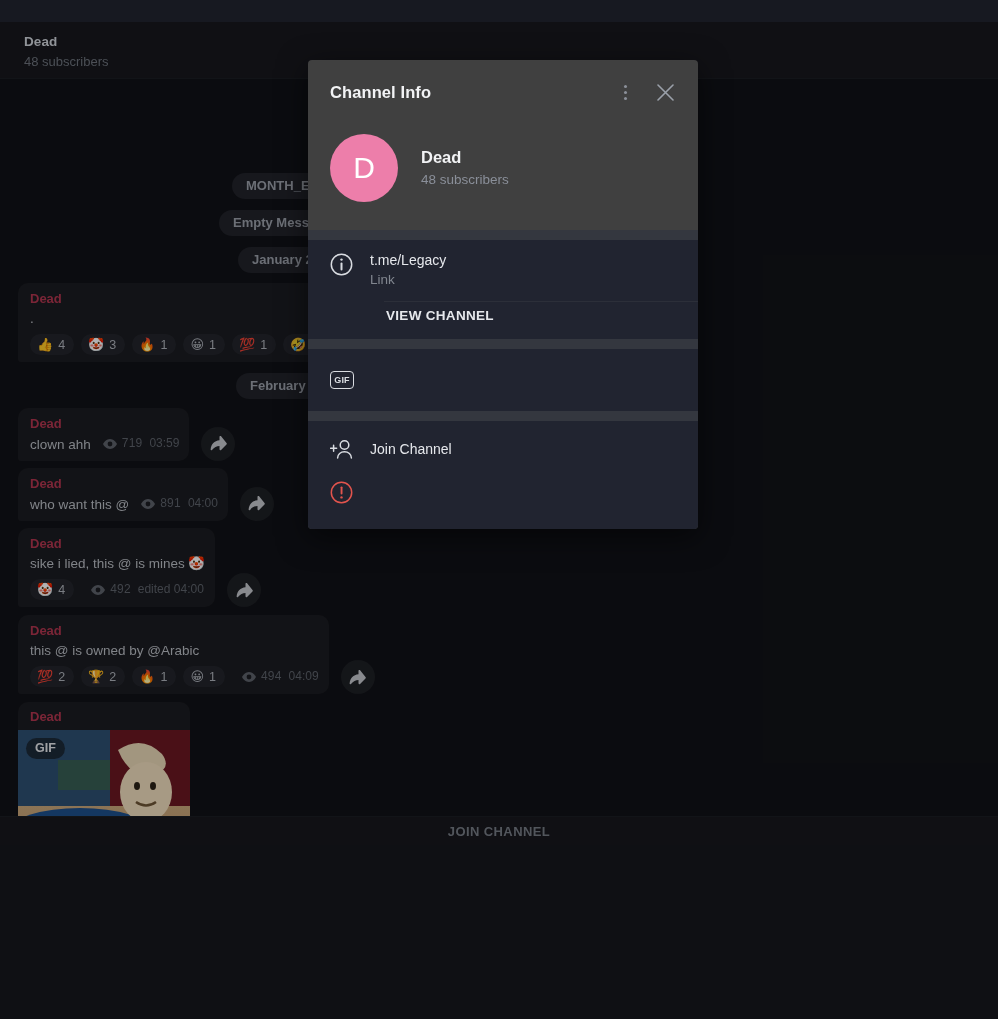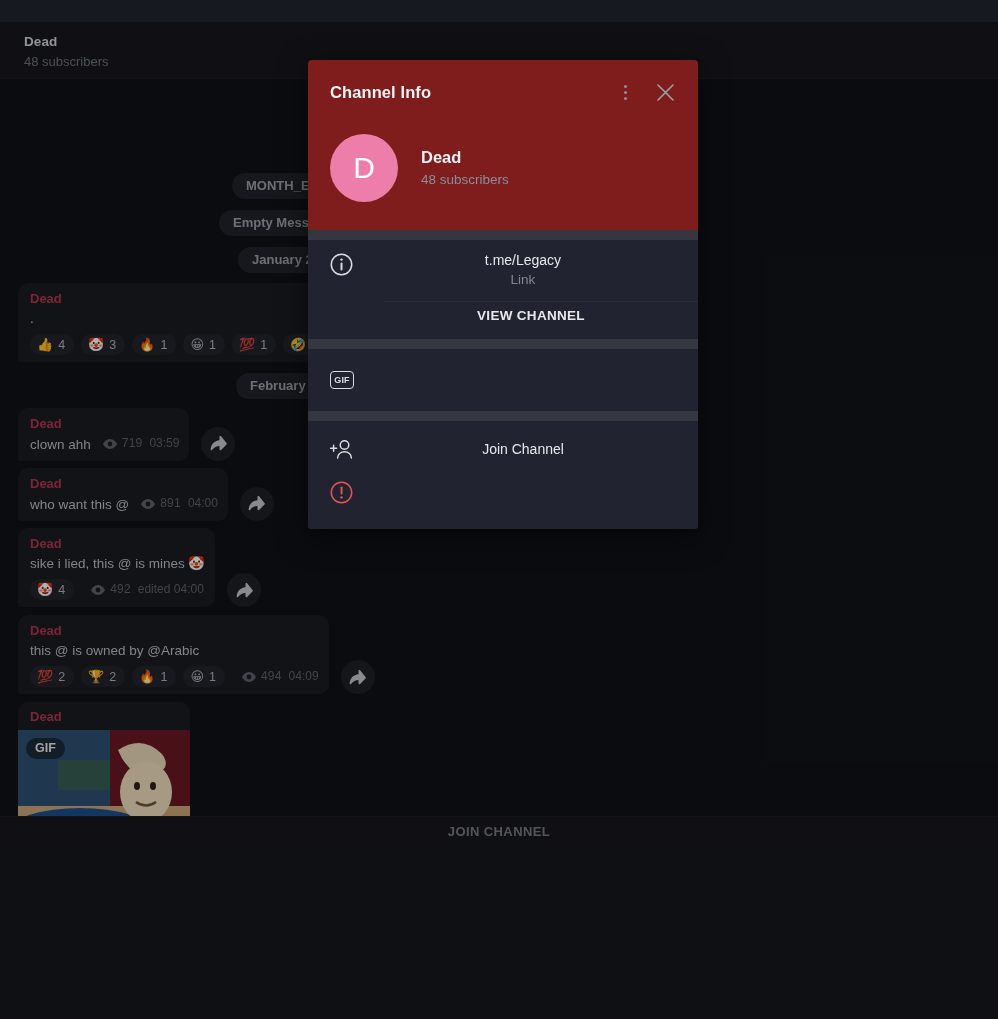--- a/index.html
+++ b/index.html
@@ -141,21 +141,21 @@
   .scrim {
     position: absolute; left: 0; top: 0; width: 998px; height: 1019px;
     background: rgba(0,0,0,.30);
     pointer-events: none;
   }
 
   
   .dialog {
     position: absolute; left: 308px; top: 60px;
     width: 390px;
-    background: #7f1d1d;
+    background: #404040;
     border-radius: 4px;
     overflow: hidden;
     box-shadow: 0 8px 30px rgba(0,0,0,.55);
   }
   .dlg-head {
     height: 64px; display: flex; align-items: center;
     padding: 0 18px 0 22px;
   }
   .dlg-title {
     font-size: 16.5px; font-weight: bold; color: #f2f3f5; flex: 1;
@@ -176,21 +176,21 @@
     background: #ed7eaa;
     display: flex; align-items: center; justify-content: center;
     color: #ffffff; font-size: 30px; font-weight: normal;
     flex: none;
   }
   .profile-text { margin-left: 23px; }
   .profile-name { font-size: 16.5px; font-weight: bold; color: #f2f3f5; line-height: 22px; }
   .profile-sub { font-size: 13.5px; color: #8a8f99; line-height: 20px; margin-top: 2px; }
 
   .dlg-divider { height: 10px; background: #34373f; }
-  .dlg-section { background: #212430; text-align: center; }
+  .dlg-section { background: #212430; }
 
   .dlg-row {
     display: flex; align-items: center;
     padding: 0 22px;
     min-height: 52px;
     position: relative;
   }
   .row-icon {
     width: 40px; flex: none; display: flex; align-items: center; justify-content: flex-start;
     color: #d9dce1;

